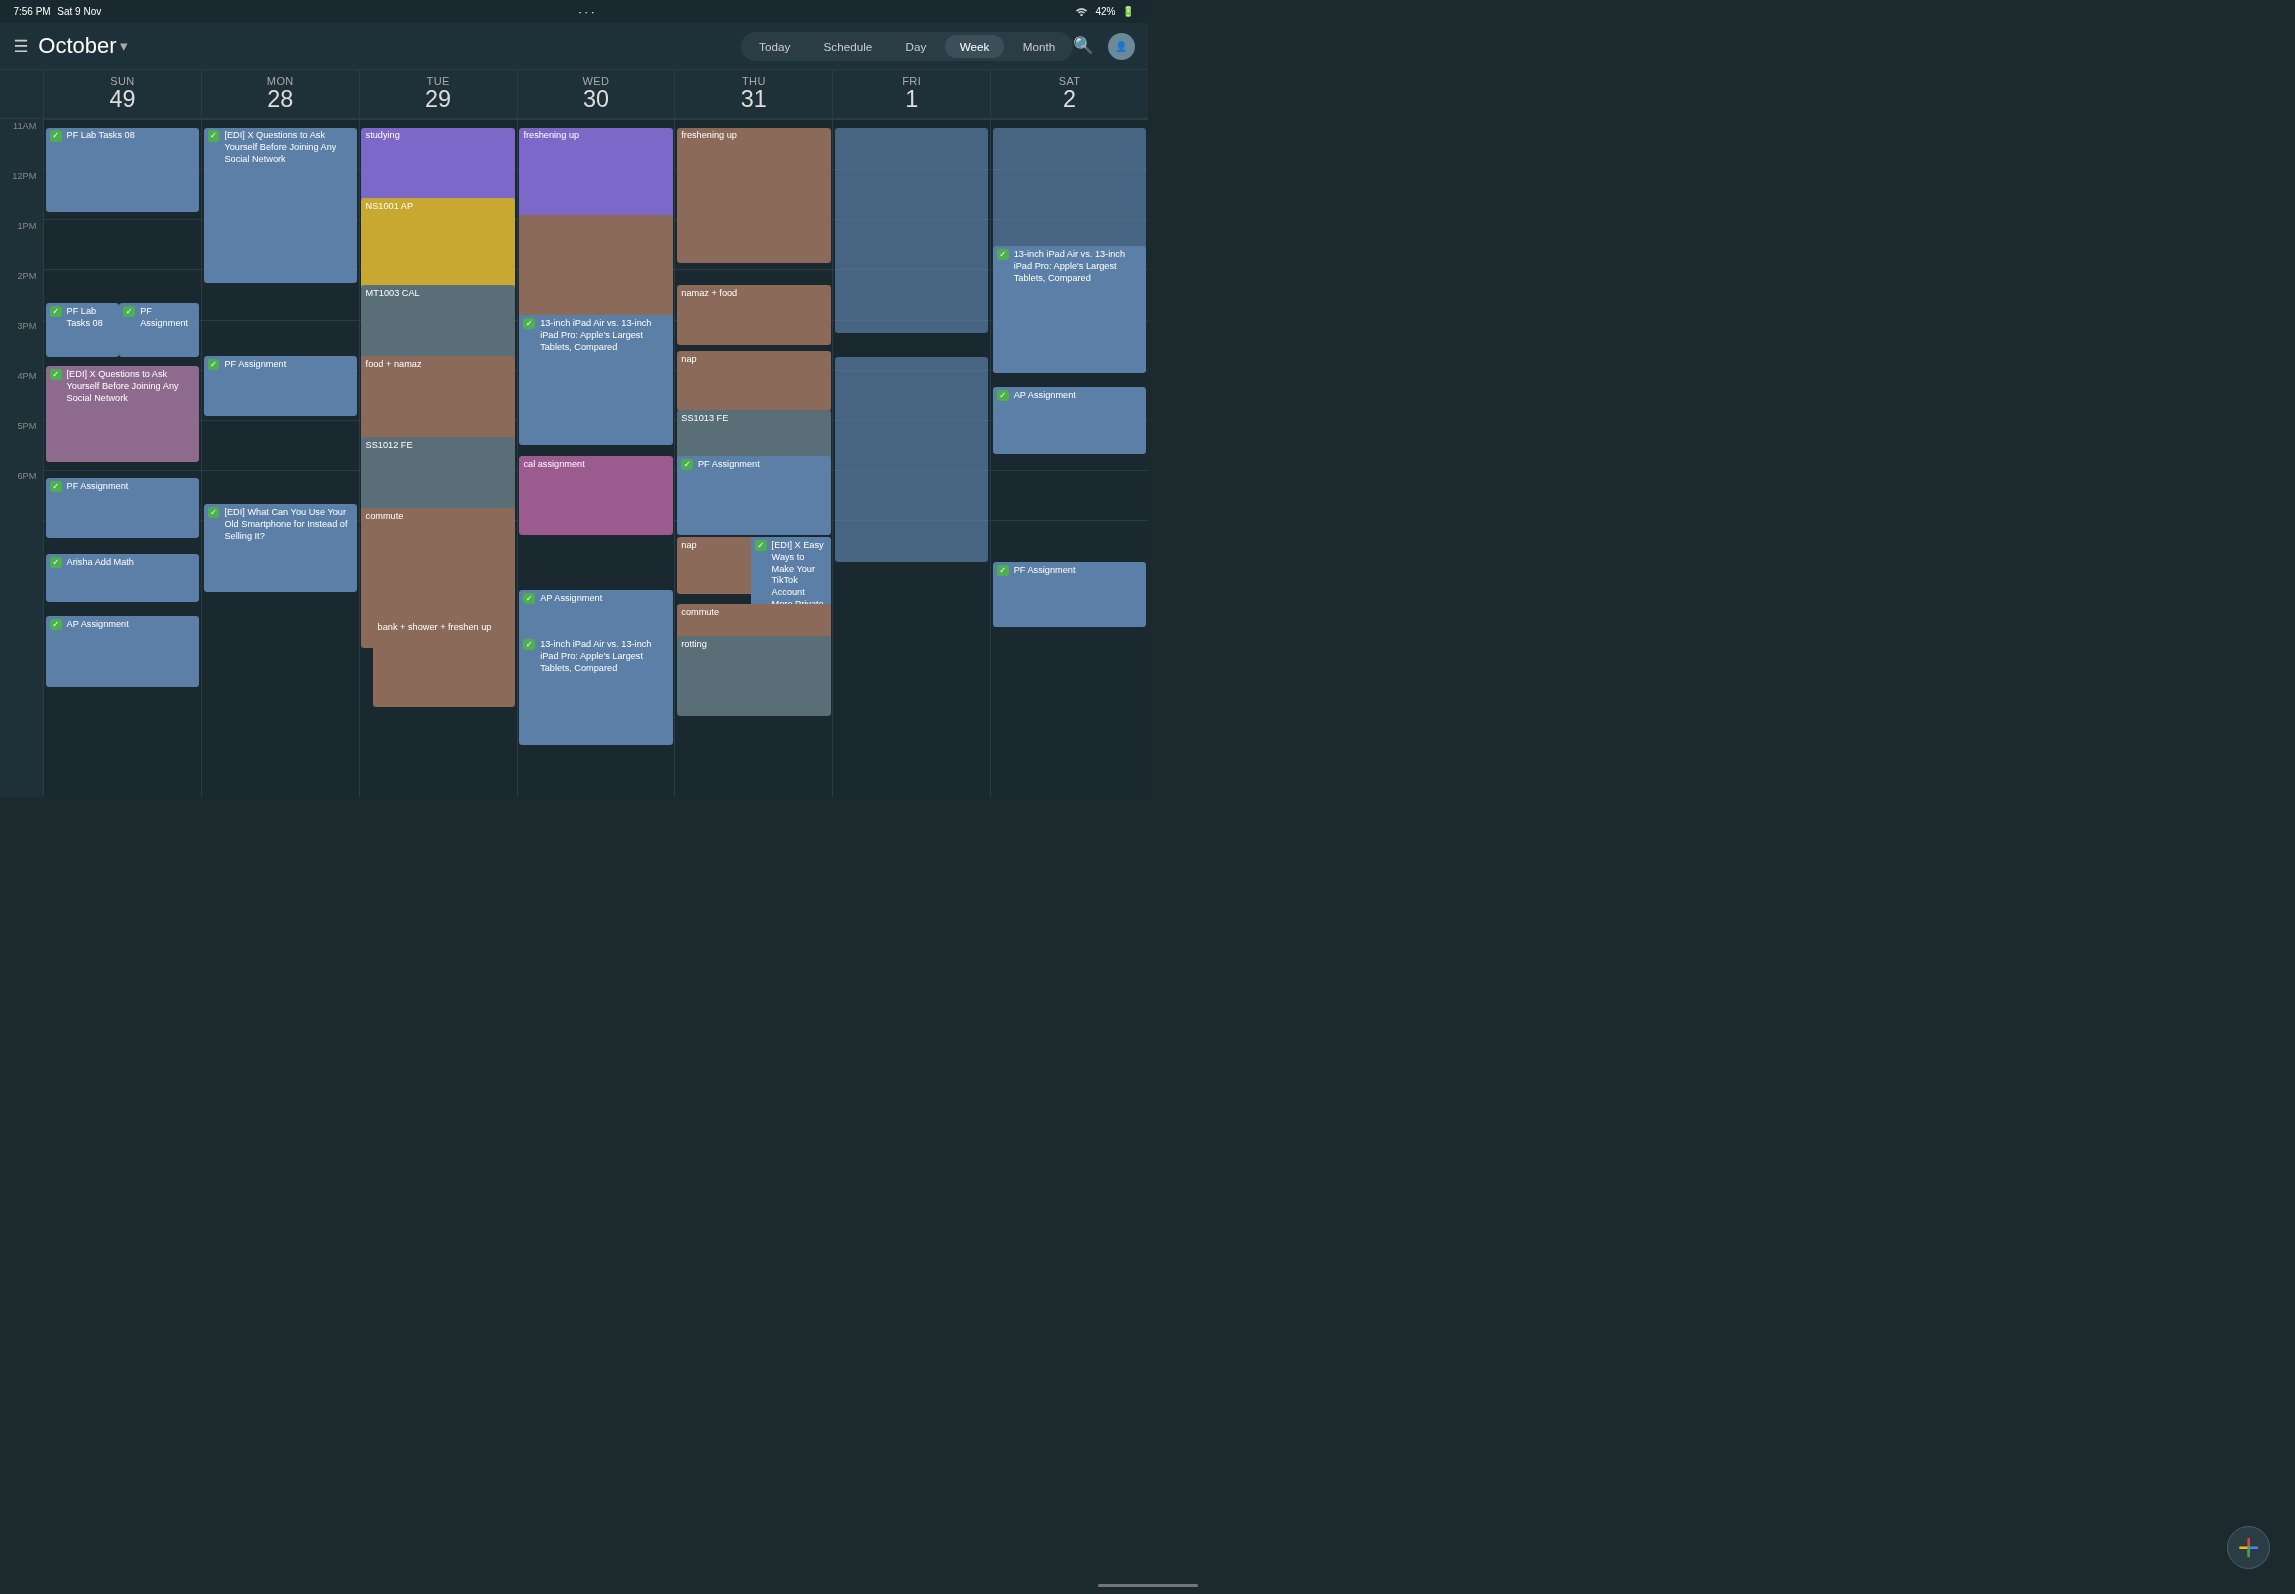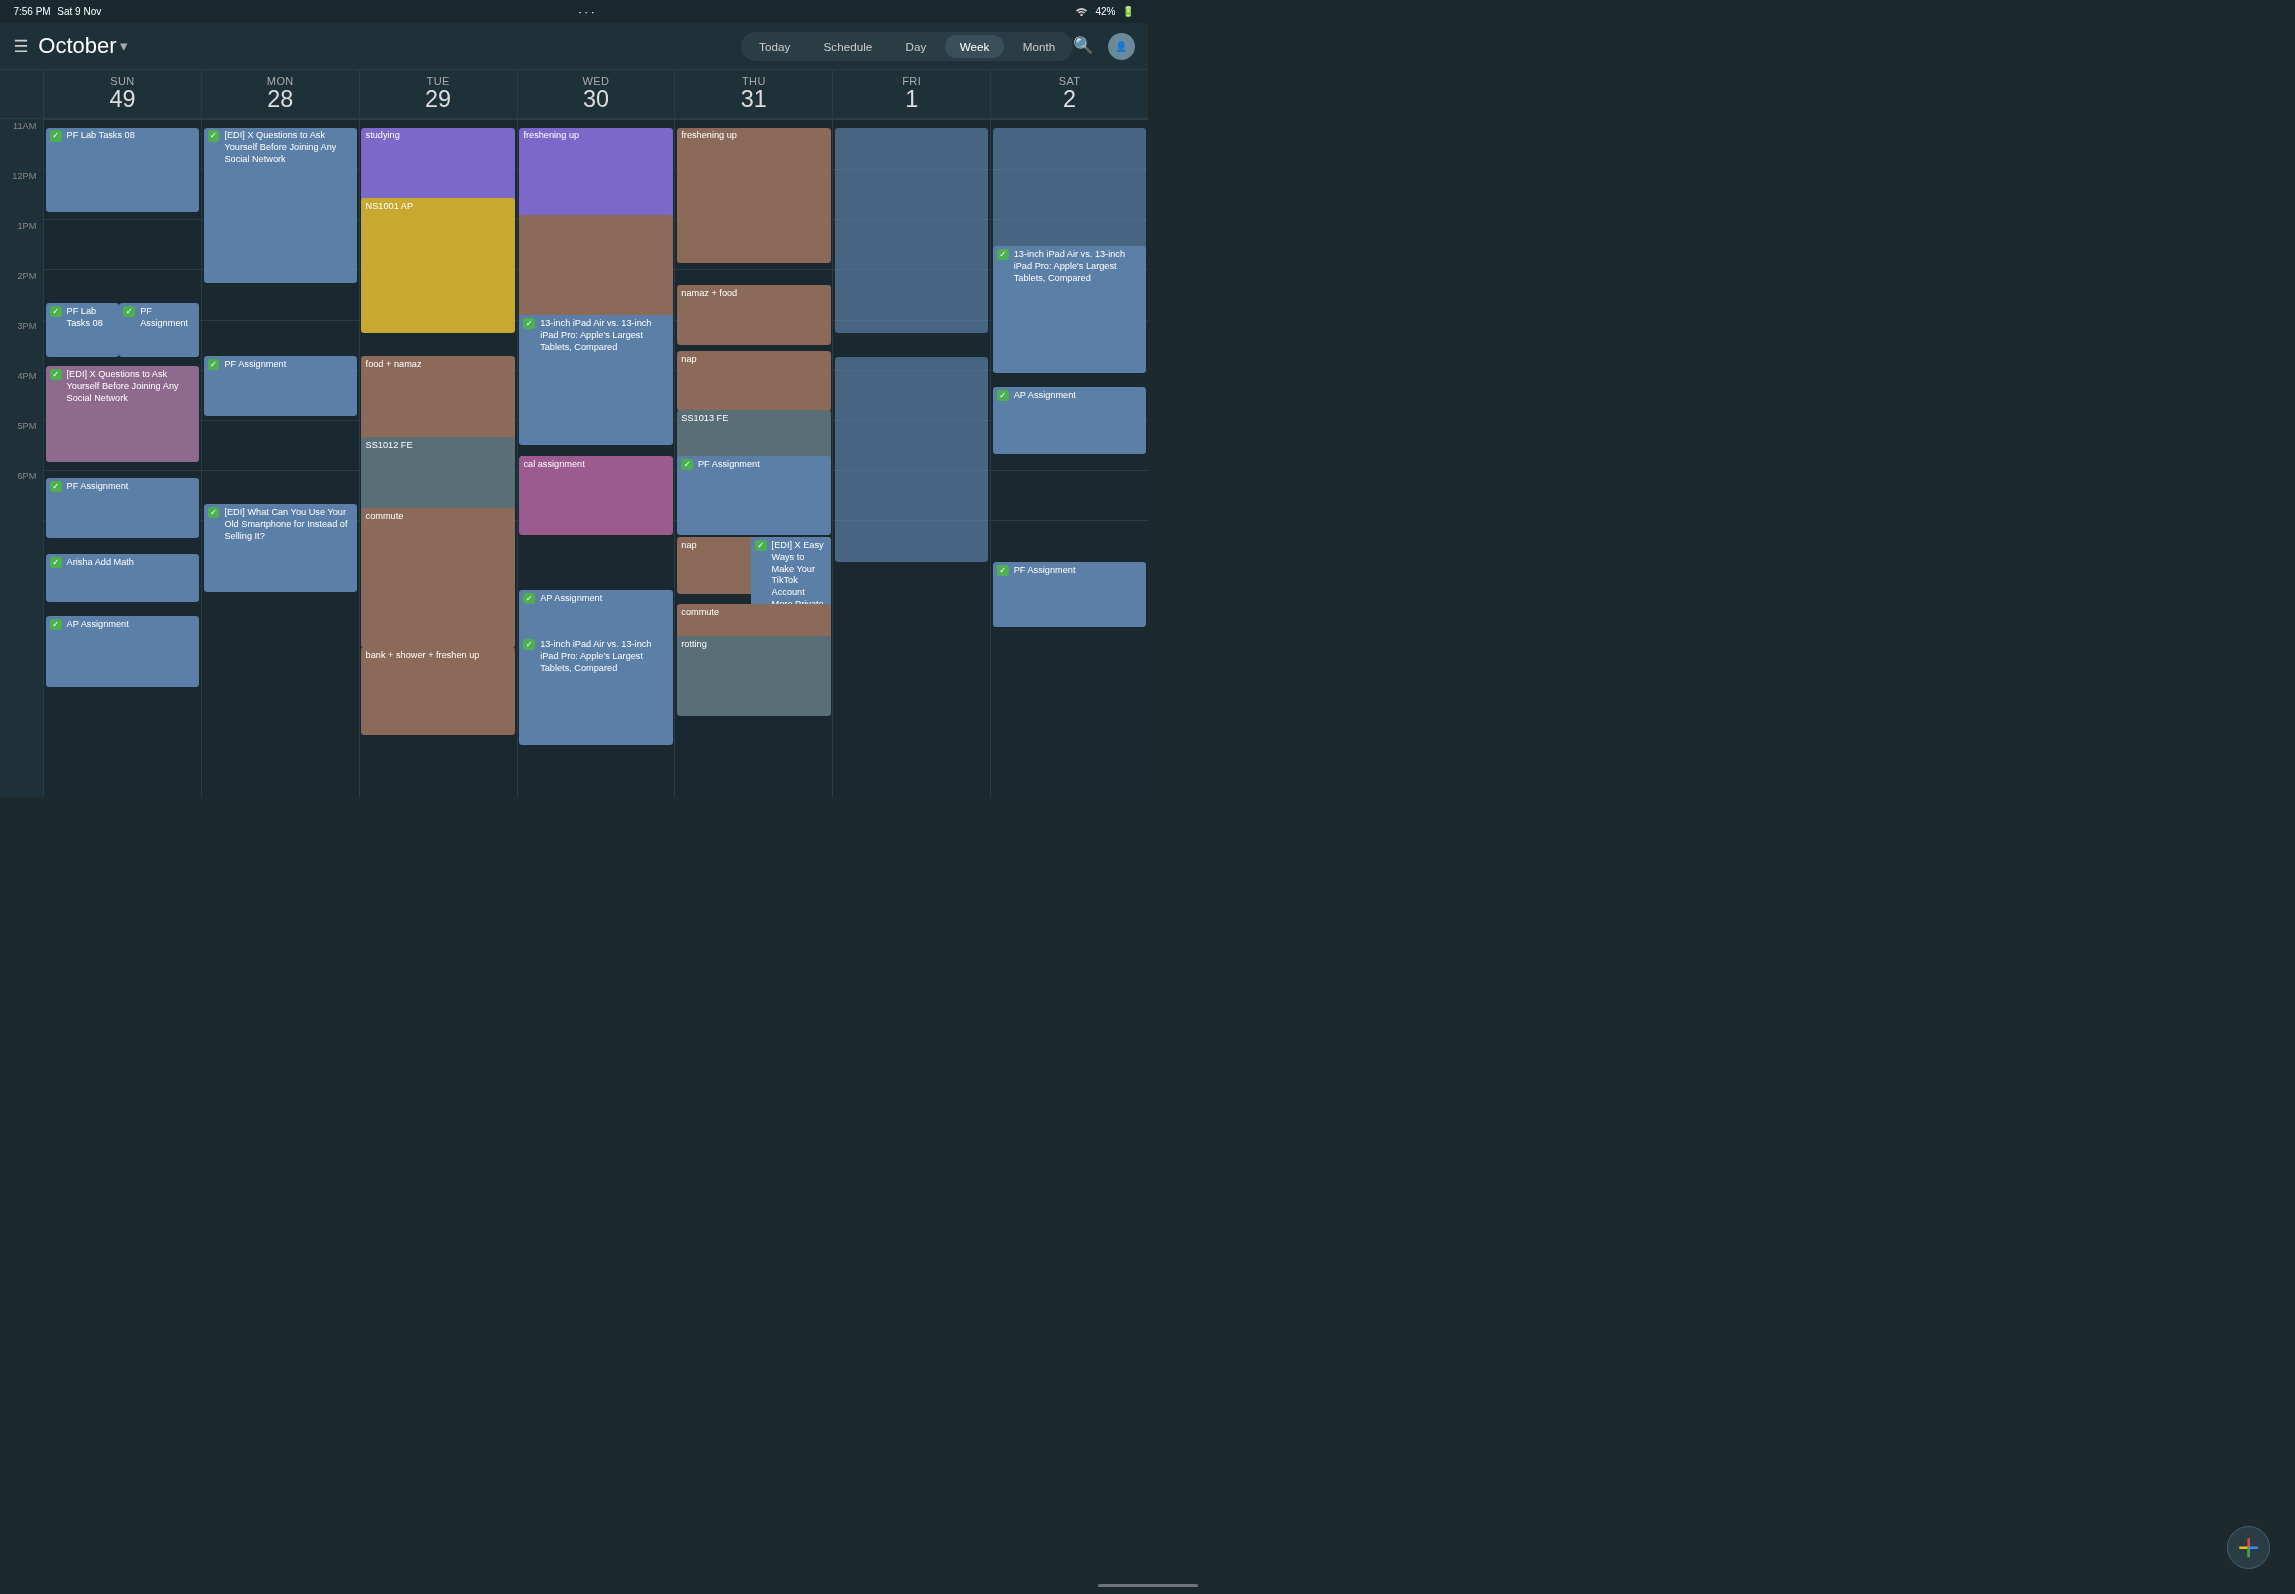--- a/index.html
+++ b/index.html
@@ -466,34 +466,37 @@
         <div class="hour-line" style="top:401px;"></div>
 
         <div class="event purple" style="top:8.4px; height:146px;">
           <span>studying</span>
         </div>
 
         <div class="event yellow" style="top:79px; height:135px;">
           <span>NS1001 AP</span>
         </div>
 
+        <div class="event gray" style="top:166px; height:138px;">
+          <span>MT1003 CAL</span>
+        </div>
 
         <div class="event brown" style="top:237px; height:135px;">
           <span>food + namaz</span>
         </div>
 
         <div class="event gray" style="top:318px; height:75px;">
           <span>SS1012 FE</span>
         </div>
 
         <div class="event brown" style="top:389px; height:140px;">
           <span>commute</span>
         </div>
 
-        <div class="event brown" style="top:528px; height:88px;">
+        <div class="event brown" style="top:500px; height:88px;margin-left:12px;">
           <span>bank + shower + freshen up</span>
         </div>
       </div>
 
       <div class="day-col" style="background:#1a2830;">
         <div class="hour-line" style="top:0px;"></div>
         <div class="hour-line" style="top:50px;"></div>
         <div class="hour-line" style="top:100px;"></div>
         <div class="hour-line" style="top:150px;"></div>
         <div class="hour-line" style="top:201px;"></div>

